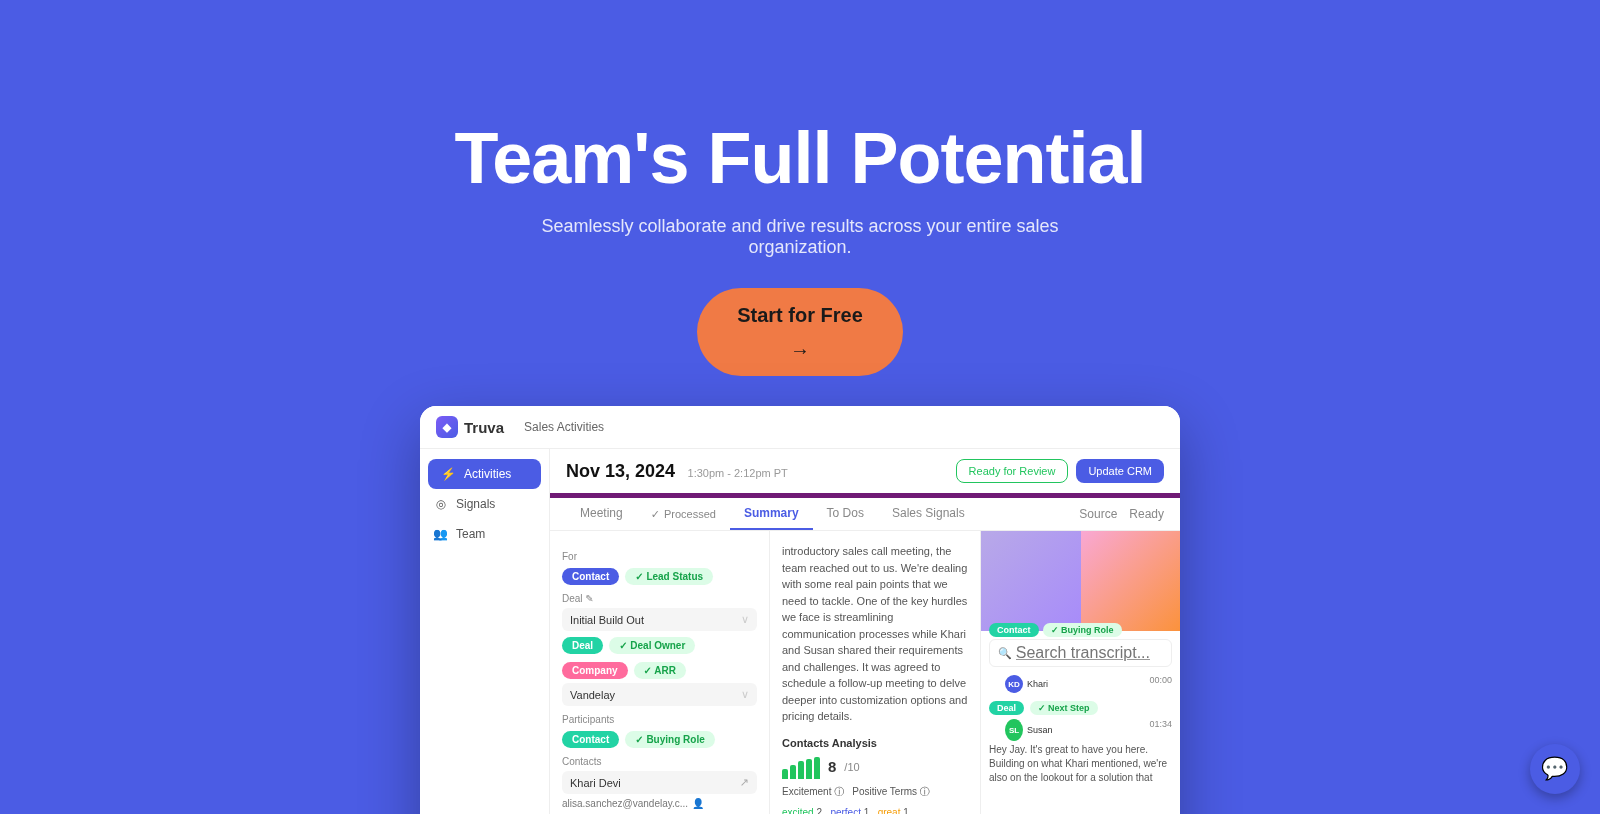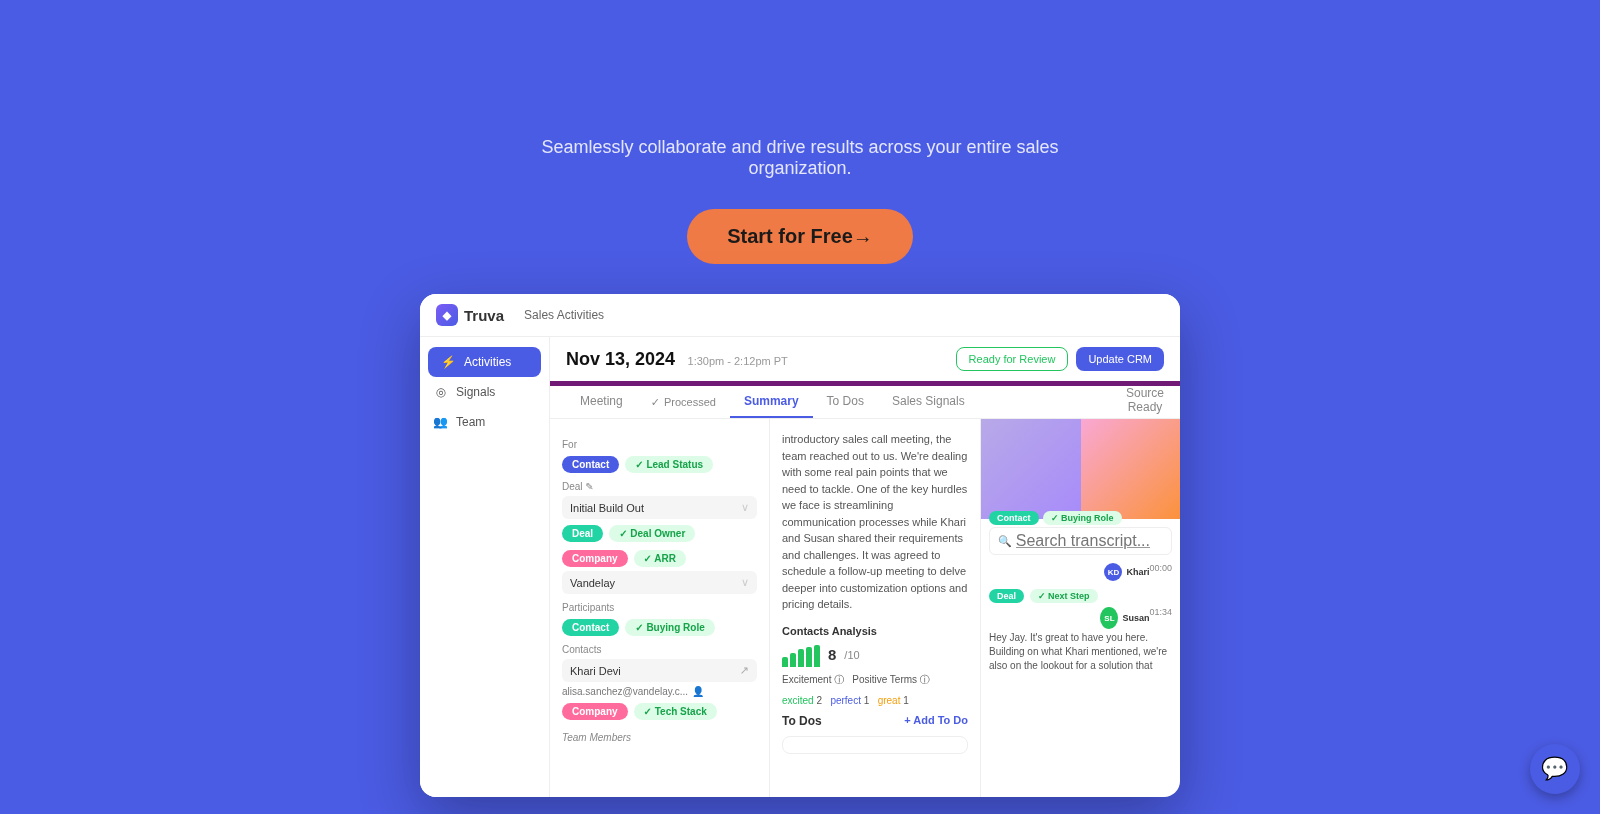--- a/index.html
+++ b/index.html
@@ -42,20 +42,22 @@
       background-color: #F07A45;
       color: #1a1a1a;
       font-size: 20px;
       font-weight: 700;
       border: none;
       border-radius: 50px;
       padding: 16px 40px;
       cursor: pointer;
       display: flex;
       align-items: center;
+      gap: 10px;
+      flex-direction: column;
     }
 
     .cta-arrow {
       font-size: 20px;
     }
 
     
     .app-screenshot {
       width: 760px;
       margin: 30px auto 0;
@@ -419,29 +421,29 @@
       text-decoration: underline;
     }
 
     .transcript-entry {
       margin-bottom: 8px;
       font-size: 10px;
     }
 
     .transcript-meta {
       display: flex;
-      justify-content: flex-end;
+      justify-content: space-between;
       color: #888;
       margin-bottom: 2px;
       font-size: 9px;
       padding-left: 16px;
     }
 
     .transcript-speaker {
-      font-weight: 700;
+      font-weight: 400;
       color: #333;
     }
 
     .transcript-text {
       color: #555;
       line-height: 1.4;
     }
 
     
     .chat-bubble {
@@ -460,20 +462,21 @@
       cursor: pointer;
       box-shadow: 0 4px 12px rgba(0,0,0,0.3);
     }
   </style>
 </head>
 <body>
 
 <div class="hero-section">
   <h1 class="hero-title">
     <br>
+    <span>Team's Full Potential</span>
   </h1>
   <p class="hero-subtitle">Seamlessly collaborate and drive results across your entire sales organization.</p>
   <button class="cta-button">
     <span>Start for Free</span>
     <span class="cta-arrow">→</span>
   </button>
 </div>
 
 <div class="app-screenshot">
 
@@ -518,21 +521,21 @@
       <div class="tab-bar">
         <div class="tab-item">Meeting</div>
         <div class="tab-item tab-processed">
           <span>✓</span> 
             <span>Processed</span>
         </div>
         <div class="tab-item active">Summary</div>
         <div class="tab-item">To Dos</div>
         <div class="tab-item">Sales Signals</div>
         <div style="flex:1"></div>
-        <div style="display:flex;align-items:center;font-size:12px;color:#888;flex-direction:column;">
+        <div style="display:flex;align-items:center;gap:12px;font-size:12px;color:#888;">
           <span>Source</span>
           <span style="cursor:pointer;">Ready</span>
         </div>
       </div>
 
       <div class="content-area">
 
         <div class="left-panel">
           <div class="field-label">For</div>
           <div class="tag-row">

